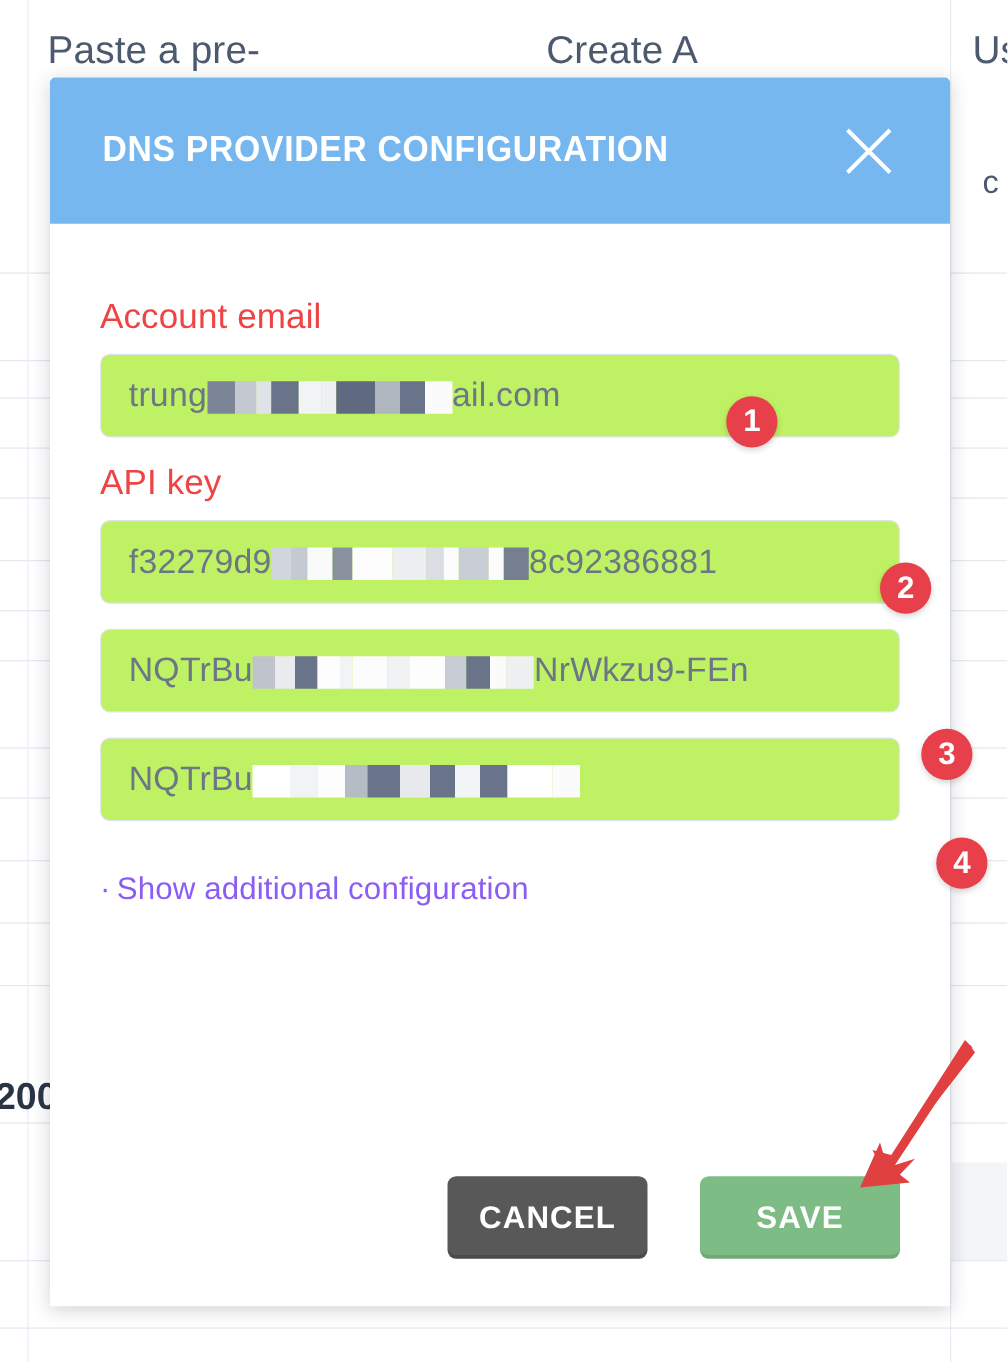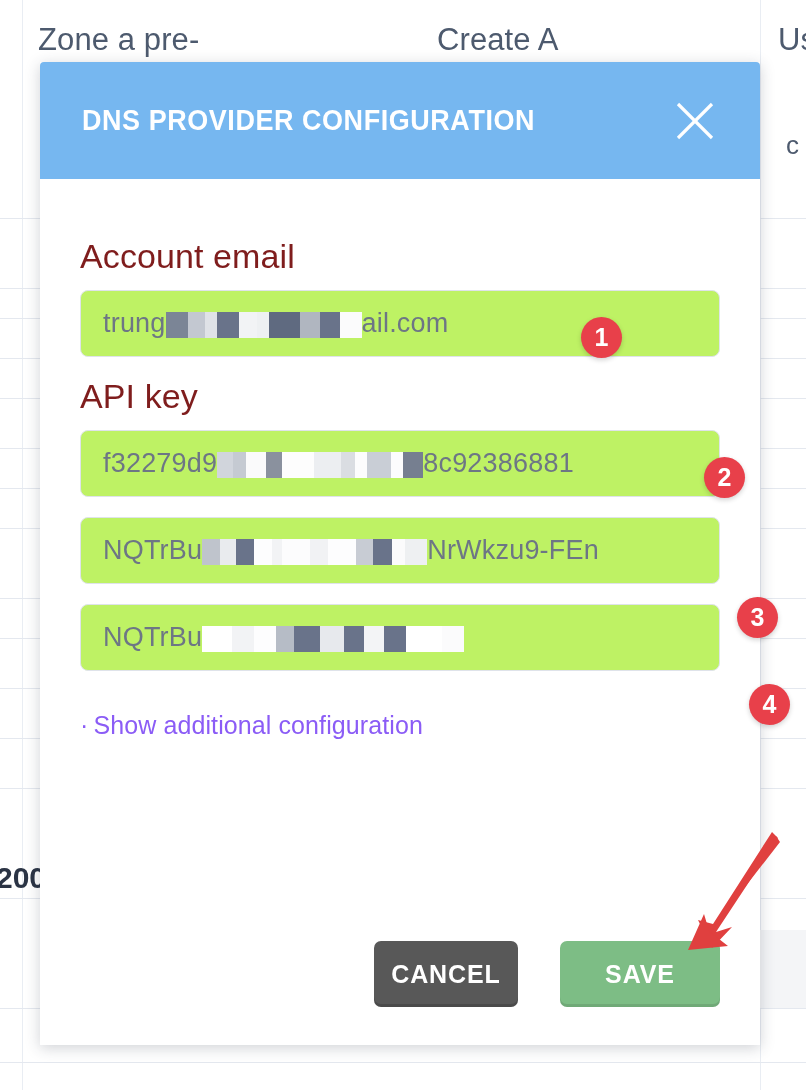--- a/index.html
+++ b/index.html
@@ -125,22 +125,22 @@
     padding: 58px 40px 0 40px;
     position: relative;
   }
 
   .field-group {
     position: relative;
     margin-bottom: 20px;
   }
 
   .field-label {
-    font-size: 34px;
-    color: #7f1d1d;
+    font-size: 28px;
+    color: #ef4444;
     font-weight: 400;
     margin-bottom: 14px;
     letter-spacing: 0.1px;
   }
 
   .field-box {
     position: relative;
     height: 67px;
     border: 1px solid #dfe3ea;
     border-radius: 8px;
@@ -223,21 +223,21 @@
     color: #ffffff;
     cursor: pointer;
     font-family: "Liberation Sans", sans-serif;
     height: 66px;
     display: flex;
     align-items: center;
     justify-content: center;
   }
 
   .btn-cancel {
-    width: 144px;
+    width: 160px;
     background: #585858;
     box-shadow: inset 0 -3px 0 rgba(0,0,0,0.15);
   }
 
   .btn-save {
     width: 160px;
     background: #7dbd85;
     box-shadow: inset 0 -3px 0 rgba(0,0,0,0.10);
   }
 
@@ -273,21 +273,21 @@
     <div class="bg-rule" style="top:638px;"></div>
     <div class="bg-rule" style="top:688px;"></div>
     <div class="bg-rule" style="top:738px;"></div>
     <div class="bg-rule" style="top:788px;"></div>
     <div class="bg-rule" style="top:898px;"></div>
     <div class="bg-rule" style="top:1008px;"></div>
     <div class="bg-rule" style="top:1062px;"></div>
 
     <div class="bg-shade" style="left:760px; top:930px; width:46px; height:78px;"></div>
 
-    <div class="bg-heading" style="left:38px; top:22px;">Zone a pre-</div>
+    <div class="bg-heading" style="left:38px; top:22px;">Paste a pre-</div>
     <div class="bg-heading" style="left:437px; top:22px;">Create A</div>
     <div class="bg-heading" style="left:778px; top:22px;">Us</div>
 
     <div class="bg-sub" style="left:16px; top:103px;margin-left:47px;">ce</div>
     <div class="bg-sub" style="left:786px; top:130px;">c</div>
 
     <div class="bg-bold" style="left:-4px; top:861px;">200</div>
   </div>
 
   <div class="modal">

